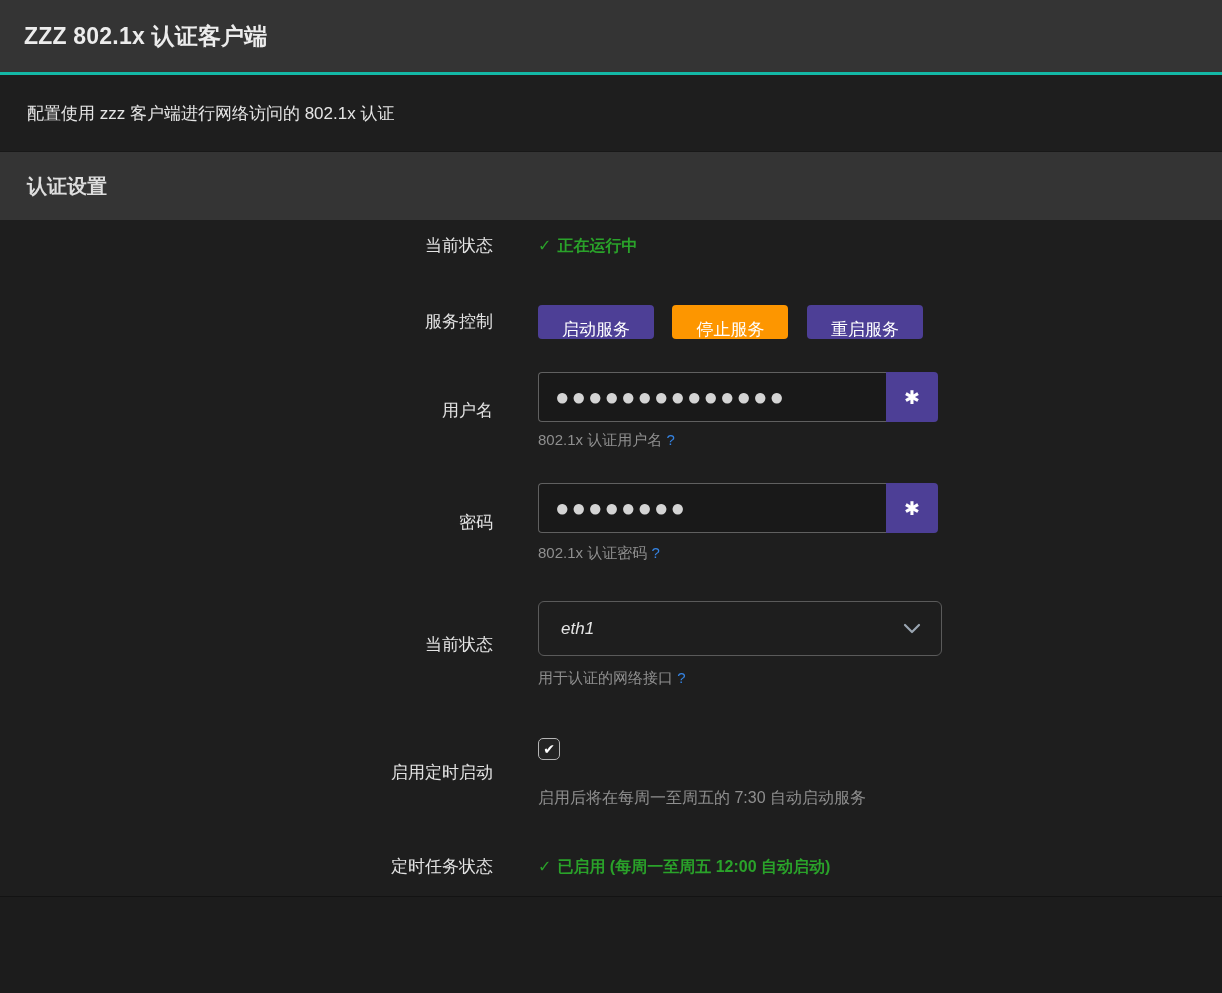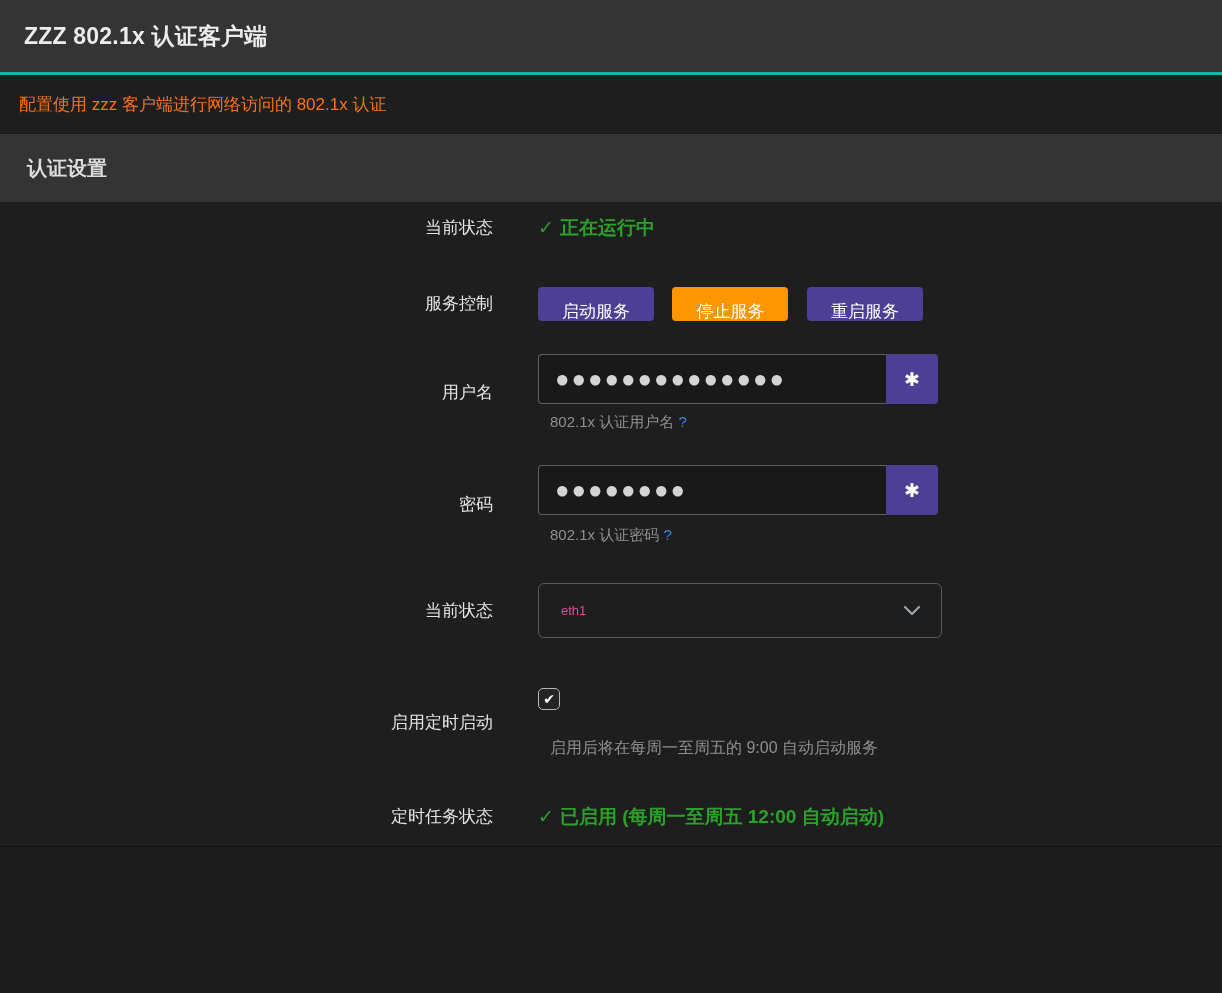--- a/index.html
+++ b/index.html
@@ -12,24 +12,24 @@
   .titlebar {
     height: 75px; background: #343434;
     display: flex; align-items: center;
     padding: 0 24px;
     border-bottom: 3px solid #14b8a6;
   }
   .titlebar h1 {
     font-size: 23px; font-weight: bold; color: #ececec; letter-spacing: 0.2px;
   }
   .desc-band {
-    height: 59px; background: #1e1e1e;
-    display: flex; align-items: center;
-    padding: 0 19px;
-    font-size: 17px; color: #f97316;
+    height: 77px; background: #1e1e1e;
+    display: flex; align-items: center;
+    padding: 0 27px;
+    font-size: 17px; color: #e5e5e5;
     border-bottom: 1px solid #181818;
   }
   .section-bar {
     height: 68px; background: #343434;
     display: flex; align-items: center;
     padding: 0 27px;
   }
   .section-bar h2 { font-size: 20px; font-weight: bold; color: #dedede; }
   .form-section {
     background: #1e1e1e;
@@ -51,21 +51,21 @@
   .row-username  { margin-bottom: 33px; }
   .row-password  { margin-bottom: 38px; }
   .row-username .form-label, .row-password .form-label { line-height: 50px; }
   .row-interface { margin-bottom: 50px; }
   .row-interface .form-label { line-height: 55px; }
   .row-checkbox  { margin-bottom: 48px; }
   .row-checkbox .form-label { line-height: 22px; }
   .row-cron .form-label { line-height: 22px; }
 
   .status-value {
-    font-size: 19px; color: #2aa22a; line-height: 22px;
+    font-size: 16px; color: #2aa22a; line-height: 22px;
   }
   .status-value .check { font-weight: normal; margin-right: 6px; }
   .status-value .txt { font-weight: bold; }
 
   .btn {
     display: inline-block;
     height: 34px; min-width: 116px;
     padding: 0 18px;
     margin-right: 14px;
     border: none; border-radius: 4px;
@@ -92,38 +92,38 @@
   }
   .reveal-btn {
     width: 52px; height: 50px;
     background: #4d3f96;
     border: none; border-radius: 0 4px 4px 0;
     color: #ffffff; font-size: 19px;
     display: flex; align-items: center; justify-content: center;
     cursor: pointer;
   }
   .hint {
-    font-size: 15px; color: #8f8f8f; line-height: 20px; margin-left: 12px;
+    font-size: 15px; color: #8f8f8f; line-height: 20px;
   }
   .hint .help { color: #3584e4; cursor: pointer; }
   .hint-username { margin-top: 8px; }
   .hint-password { margin-top: 10px; }
   .hint-interface { margin-top: 12px; }
   .hint-checkbox { margin-top: 28px; font-size: 16px; }
 
   .select-box {
     width: 404px; height: 55px;
     border: 1px solid #5a5a5a;
     border-radius: 6px;
     display: flex; align-items: center;
     padding: 0 20px 0 22px;
     cursor: pointer;
     background: transparent;
   }
-  .select-box .select-value { font-size: 13px; color: #ec4899; flex: 1; }
+  .select-box .select-value { font-size: 17px; color: #e5e5e5; flex: 1; font-style: italic; }
   .select-box svg { flex: 0 0 auto; }
 
   .checkbox {
     width: 22px; height: 22px;
     border: 1.5px solid #b5b5b5;
     border-radius: 5px;
     background: #252525;
     display: flex; align-items: center; justify-content: center;
     color: #ffffff; font-size: 14px; font-weight: bold;
     cursor: pointer;
@@ -201,31 +201,35 @@
 
     <div class="form-row row-interface">
       <div class="form-label">当前状态</div>
       <div class="form-control">
         <div class="select-box">
           <span class="select-value">eth1</span>
           <svg width="18" height="12" viewBox="0 0 18 12">
             <polyline points="2,2 9,9 16,2" fill="none" stroke="#9aa5b1" stroke-width="2.2" stroke-linecap="round" stroke-linejoin="round"></polyline>
           </svg>
         </div>
+        <div class="hint hint-interface">
+          <span>用于认证的网络接口</span>
+          <span class="help">?</span>
+        </div>
       </div>
     </div>
 
     <div class="form-row row-checkbox">
       <div class="form-label">启用定时启动</div>
       <div class="form-control">
         <div class="checkbox">
           <span>✔</span>
         </div>
         <div class="hint hint-checkbox">
-          <span>启用后将在每周一至周五的 9:00 自动启动服务</span>
+          <span>启用后将在每周一至周五的 7:30 自动启动服务</span>
         </div>
       </div>
     </div>
 
     <div class="form-row row-cron">
       <div class="form-label">定时任务状态</div>
       <div class="form-control">
         <span class="status-value">
           <span class="check">✓</span><span class="txt">已启用 (每周一至周五 12:00 自动启动)</span>
         </span>

